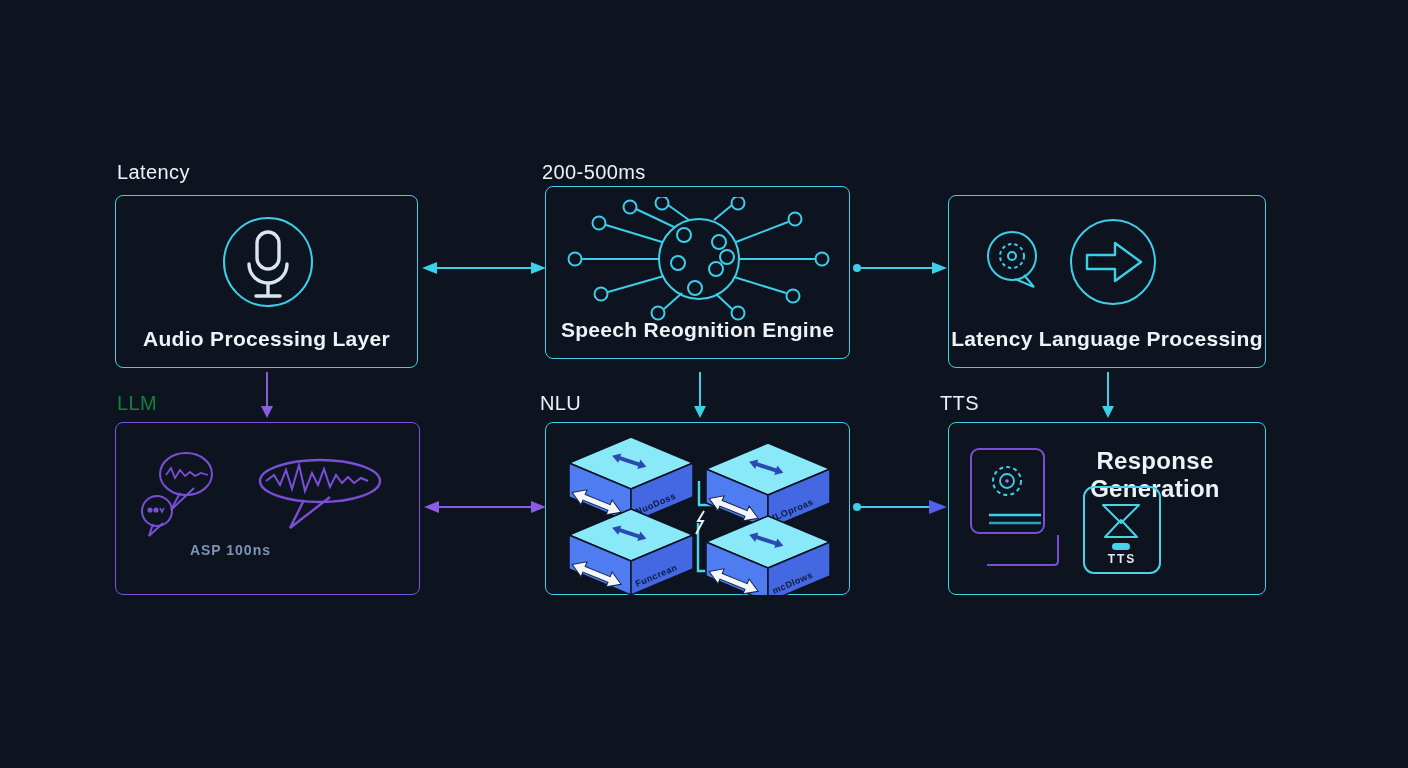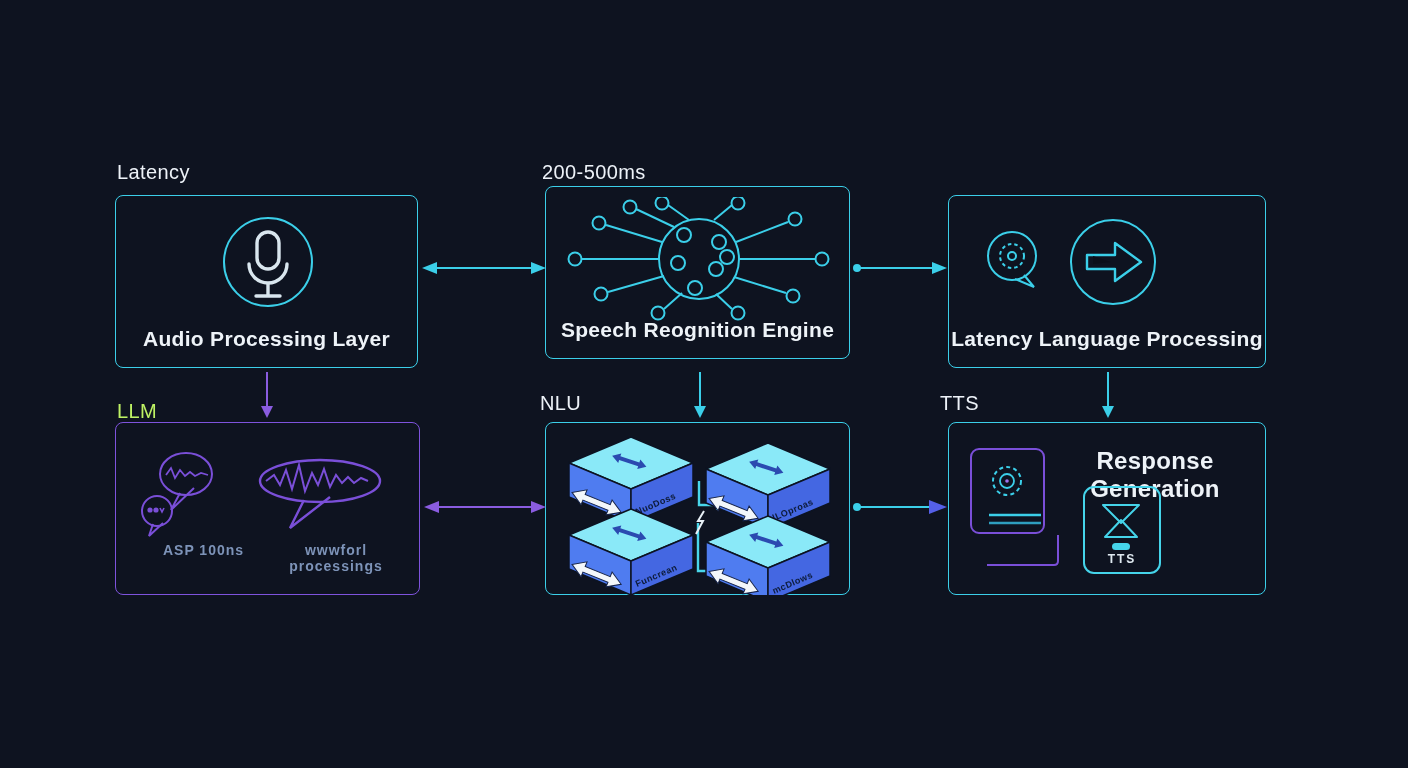--- a/index.html
+++ b/index.html
@@ -1,29 +1,29 @@
 <!DOCTYPE html>
 <html><head>
 <meta charset="utf-8">
 <style>
   html,body{margin:0;padding:0;background:#0e1320;}
   .canvas{
     position:relative;width:1408px;height:768px;background:#0e1320;
     overflow:hidden;font-family:"Liberation Sans",sans-serif;
   }
   .lbl{position:absolute;font-size:20px;font-weight:400;color:#edf2f8;letter-spacing:.4px;}
-  .lbl.purple{color:#bef264;margin-top:8px;}
+  .lbl.purple{color:#15803d;}
   .box{position:absolute;border:1.6px solid #3bcfe9;border-radius:8px;box-sizing:border-box;}
   .box.purple{border-color:#7e53dd;}
   .box-title{
     position:absolute;left:0;right:0;bottom:16px;text-align:center;
     font-size:21px;font-weight:600;color:#eef3f8;letter-spacing:.3px;
   }
   .abs-svg{position:absolute;display:block;}
-  .caption{position:absolute;font-size:14px;font-weight:600;color:#7d93b8;letter-spacing:1px;text-align:center;}
+  .caption{position:absolute;font-size:14px;font-weight:600;color:#7d93b8;letter-spacing:1px;text-align:right;}
   .rg-title{position:absolute;font-size:24px;font-weight:600;color:#eef3f8;text-align:center;letter-spacing:.3px;}
 </style>
 </head>
 <body>
 
 <div class="canvas">
 
   <div class="lbl" style="left:117px;top:161px;">Latency</div>
   <div class="lbl" style="left:542px;top:161px;">200-500ms</div>
   <div class="lbl purple" style="left:117px;top:392px;">LLM</div>
@@ -112,21 +112,20 @@
         <polyline points="44,85 46,89 48,85" stroke-width="1.6"></polyline>
 
         <g stroke-width="2.4">
           <ellipse cx="204" cy="58" rx="60" ry="21"></ellipse>
           <polyline points="188,77 174,105 214,74"></polyline>
         </g>
         <polyline points="150,58 158,52 164,62 170,47 176,66 183,42 189,68 196,50 202,62 208,46 214,64 220,52 226,60 232,54 238,60 245,55 252,58" stroke-width="2"></polyline>
       </g>
     </svg>
     <div class="caption" style="left:20px;top:119px;width:135px;">ASP 100ns</div>
-    <div class="caption" style="left:150px;top:119px;width:140px;">wwwforl processings</div>
   </div>
 
   <div class="box" style="left:545px;top:422px;width:305px;height:173px;">
     <svg class="abs-svg" style="left:0;top:0;" width="305" height="172" viewBox="0 0 305 172">
 
       <g stroke="#49d6ea" stroke-width="2.4" fill="none">
         <path d="M153 58 V82 H172"></path>
         <path d="M152 100 V148 H192"></path>
       </g>
       <polygon points="180,82 170,77 170,87" fill="#49d6ea"></polygon>

